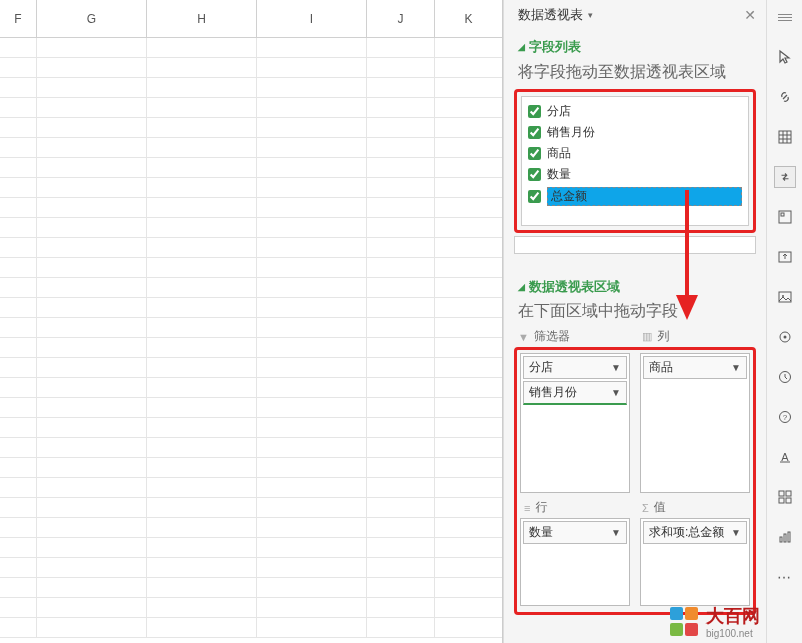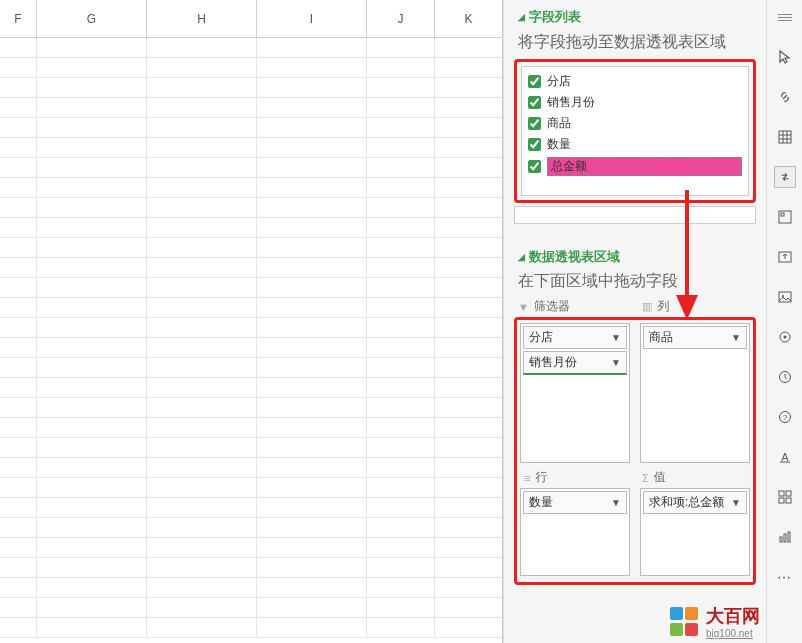--- a/index.html
+++ b/index.html
@@ -105,21 +105,21 @@
       display: flex;
       align-items: center;
       gap: 6px;
       padding: 2px 0;
       color: #333;
     }
     .field-item input[type="checkbox"] { accent-color: #3a9b4e; width: 13px; height: 13px; }
     .field-item.highlighted .lbl-wrap {
       border: 1px dashed #888;
       padding: 0 3px;
-      background: #ec4899;
+      background: #0ea5e9;
       flex: 1;
     }
     .field-list-white {
       background: #fff;
       border: 1px solid #ccc;
       height: 18px;
       margin: 3px 10px 0 10px;
     }
 
     .area-section {
@@ -229,21 +229,21 @@
     }
     .wm-logo {
       display: flex;
       flex-wrap: wrap;
       width: 30px;
       height: 30px;
       gap: 2px;
     }
     .wm-logo div { width: 13px; height: 13px; border-radius: 2px; }
     .wm-text .big { font-size: 18px; font-weight: bold; color: #b91c1c; }
-    .wm-text .small { font-size: 10px; color: #888; text-decoration: underline; }
+    .wm-text .small { font-size: 10px; color: #888; }
   </style>
 </head>
 <body>
 
 <div class="container">
   <div class="spreadsheet-area">
     <div class="col-headers">
       <div class="w0">F</div>
       <div class="w1">G</div>
       <div class="w2">H</div>
@@ -489,20 +489,27 @@
           <div class="w1"></div>
           <div class="w2"></div>
           <div class="w3"></div>
           <div class="w4"></div>
           <div class="w5"></div>
         </div>
       </div>
   </div>
 
   <div class="panel">
+    <div class="panel-header">
+      <div class="title-area">
+        <span>数据透视表</span>
+        <span class="dropdown-caret">▾</span>
+      </div>
+      <span class="close-x">✕</span>
+    </div>
 
     <div class="section-title">
       <span class="tri">◢</span>
       <span>字段列表</span>
     </div>
     <div class="section-sub">将字段拖动至数据透视表区域</div>
 
     <div class="field-list-outer">
       <div class="field-list-box">
         <div class="field-item">

